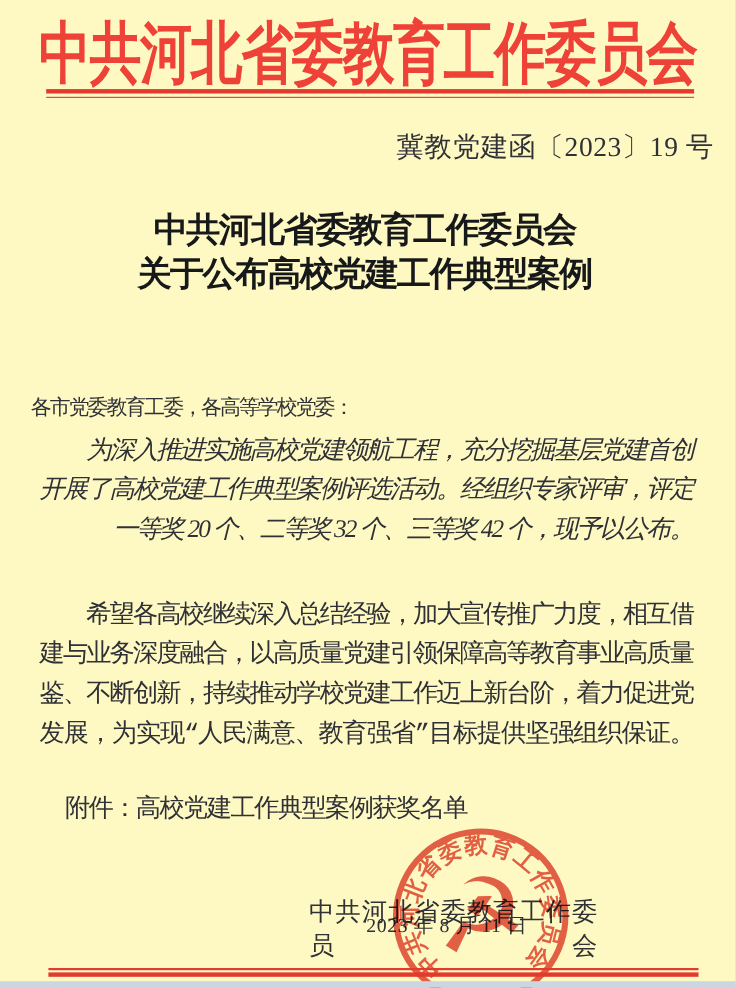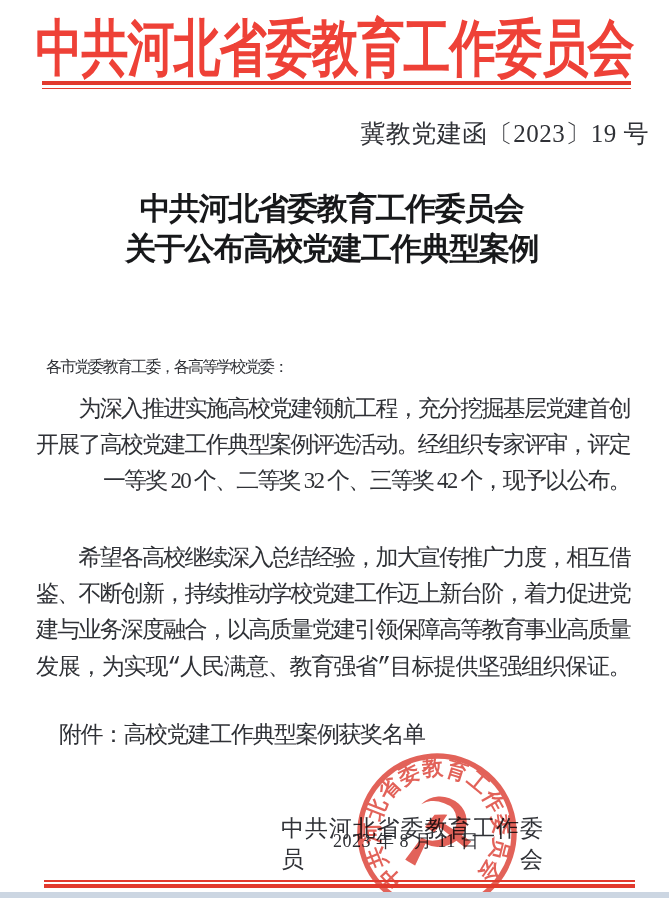--- a/index.html
+++ b/index.html
@@ -1,18 +1,18 @@
 <!DOCTYPE html>
 <html lang="zh" style="--header-red: #ee4137; --rule-red: #e23a2e; --seal-red: #e0544b; --body-ink: #2f3136; --title-ink: #17181a; --edge-strip: #ccd6e2;"><head>
 <meta charset="utf-8">
 <style>
   html,body { margin:0; padding:0; background:#9aa0a6; }
   .page {
     position:relative; width:669px; height:898px; margin:0 auto;
-    background:#ffffff; overflow:hidden;
+    background:#fef9c3; overflow:hidden;
     font-family:"Liberation Serif","DejaVu Serif",serif;
   }
   
   .header-org { position:absolute; top:8px; left:0; right:0; text-align:center; }
   .header-org .stretch {
     display:inline-block; white-space:nowrap;
     font-weight:700; font-size:47px; letter-spacing:-1px;
     color:var(--header-red); transform:scaleY(1.30); transform-origin:top center;
   }
   .rule-top { position:absolute; left:42px; right:38px; top:81px; }
@@ -26,31 +26,31 @@
 
   
   .title {
     position:absolute; top:189px; left:0; right:6px; text-align:center;
     font-size:31px; font-weight:700; line-height:39.5px; letter-spacing:-1.5px;
     color:var(--title-ink);
   }
 
   
   .salutation {
-    position:absolute; top:357px; left:46px;
-    font-size:16px; letter-spacing:-1.8px; color:var(--body-ink); white-space:nowrap;
+    position:absolute; top:357px; left:28px;
+    font-size:19px; letter-spacing:-1.8px; color:var(--body-ink); white-space:nowrap;
   }
   .para {
     position:absolute; left:36px; width:594px;
     font-size:23px; letter-spacing:-1.8px; color:var(--body-ink);
   }
   .para div { height:36.2px; overflow:visible; }
   .para .jline { text-align:justify; text-align-last:justify; }
   .para .lline { text-align:right; white-space:nowrap; }
-  .p1 { top:393px; }
+  .p1 { top:393px;font-style:italic; }
   .p2 { top:542px;font-family:Liberation Mono, monospace; }
 
   .attachment {
     position:absolute; top:719px; left:59px;
     font-size:23px; letter-spacing:-1.5px; color:var(--body-ink); white-space:nowrap;
   }
 
   
   .signature {
     position:absolute; top:813px; left:281px; width:262px;
@@ -100,22 +100,22 @@
   <div class="salutation">各市党委教育工委，各高等学校党委：</div>
 
   <div class="para p1">
     <div class="jline">　　为深入推进实施高校党建领航工程，充分挖掘基层党建首创</div>
     <div class="jline">开展了高校党建工作典型案例评选活动。经组织专家评审，评定</div>
     <div class="lline">一等奖 20 个、二等奖 32 个、三等奖 42 个，现予以公布。</div>
   </div>
 
   <div class="para p2">
     <div class="jline">　　希望各高校继续深入总结经验，加大宣传推广力度，相互借</div>
+    <div class="jline">建与业务深度融合，以高质量党建引领保障高等教育事业高质量</div>
     <div class="jline">鉴、不断创新，持续推动学校党建工作迈上新台阶，着力促进党</div>
-    <div class="jline">建与业务深度融合，以高质量党建引领保障高等教育事业高质量</div>
     <div class="jline">发展，为实现“人民满意、教育强省”目标提供坚强组织保证。</div>
   </div>
 
   <div class="attachment">附件：高校党建工作典型案例获奖名单</div>
 
   <div class="signature">中共河北省委教育工作委员会</div>
   <div class="date">2023 年 8 月 11 日</div>
 
   <svg class="seal" viewBox="0 0 166 166" aria-hidden="true">
     <g transform="rotate(-4 83 83)">

